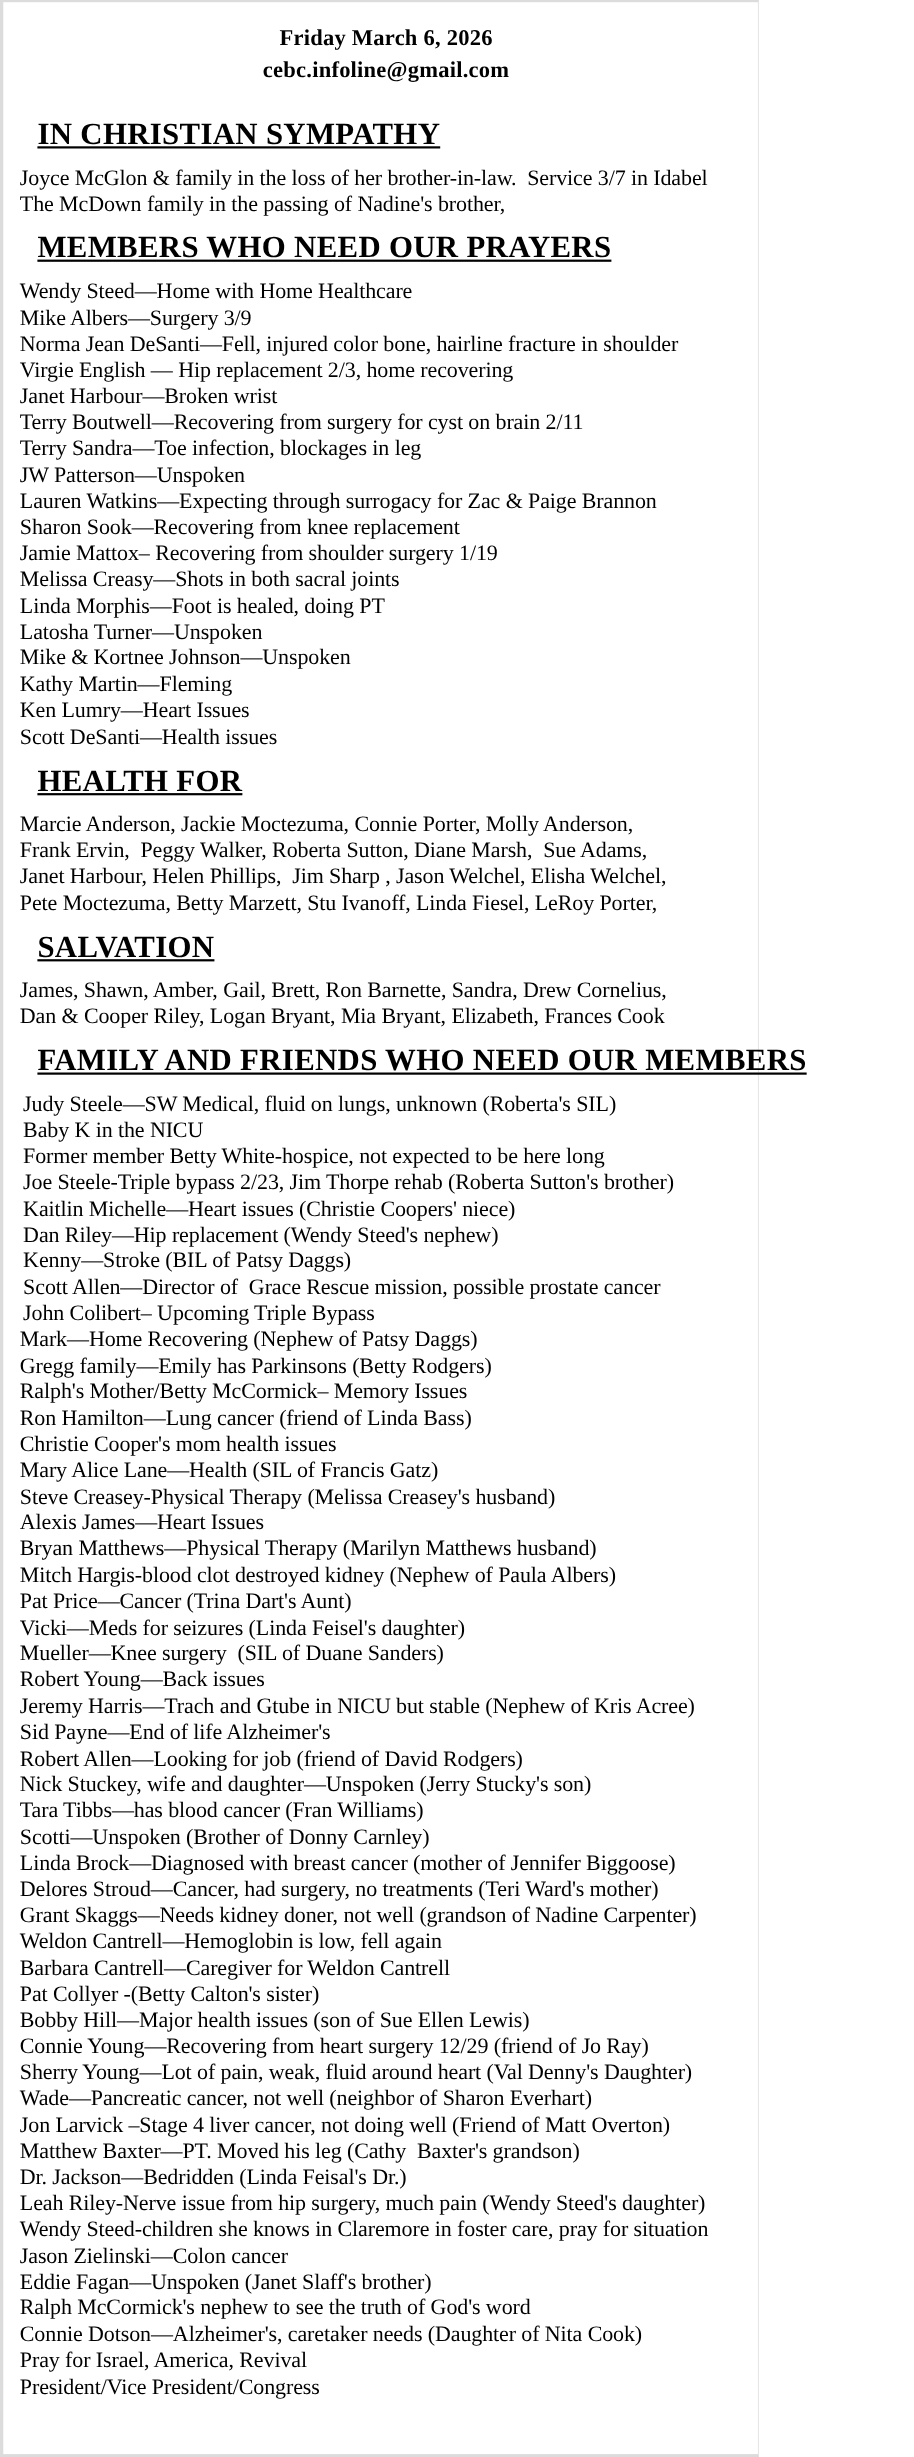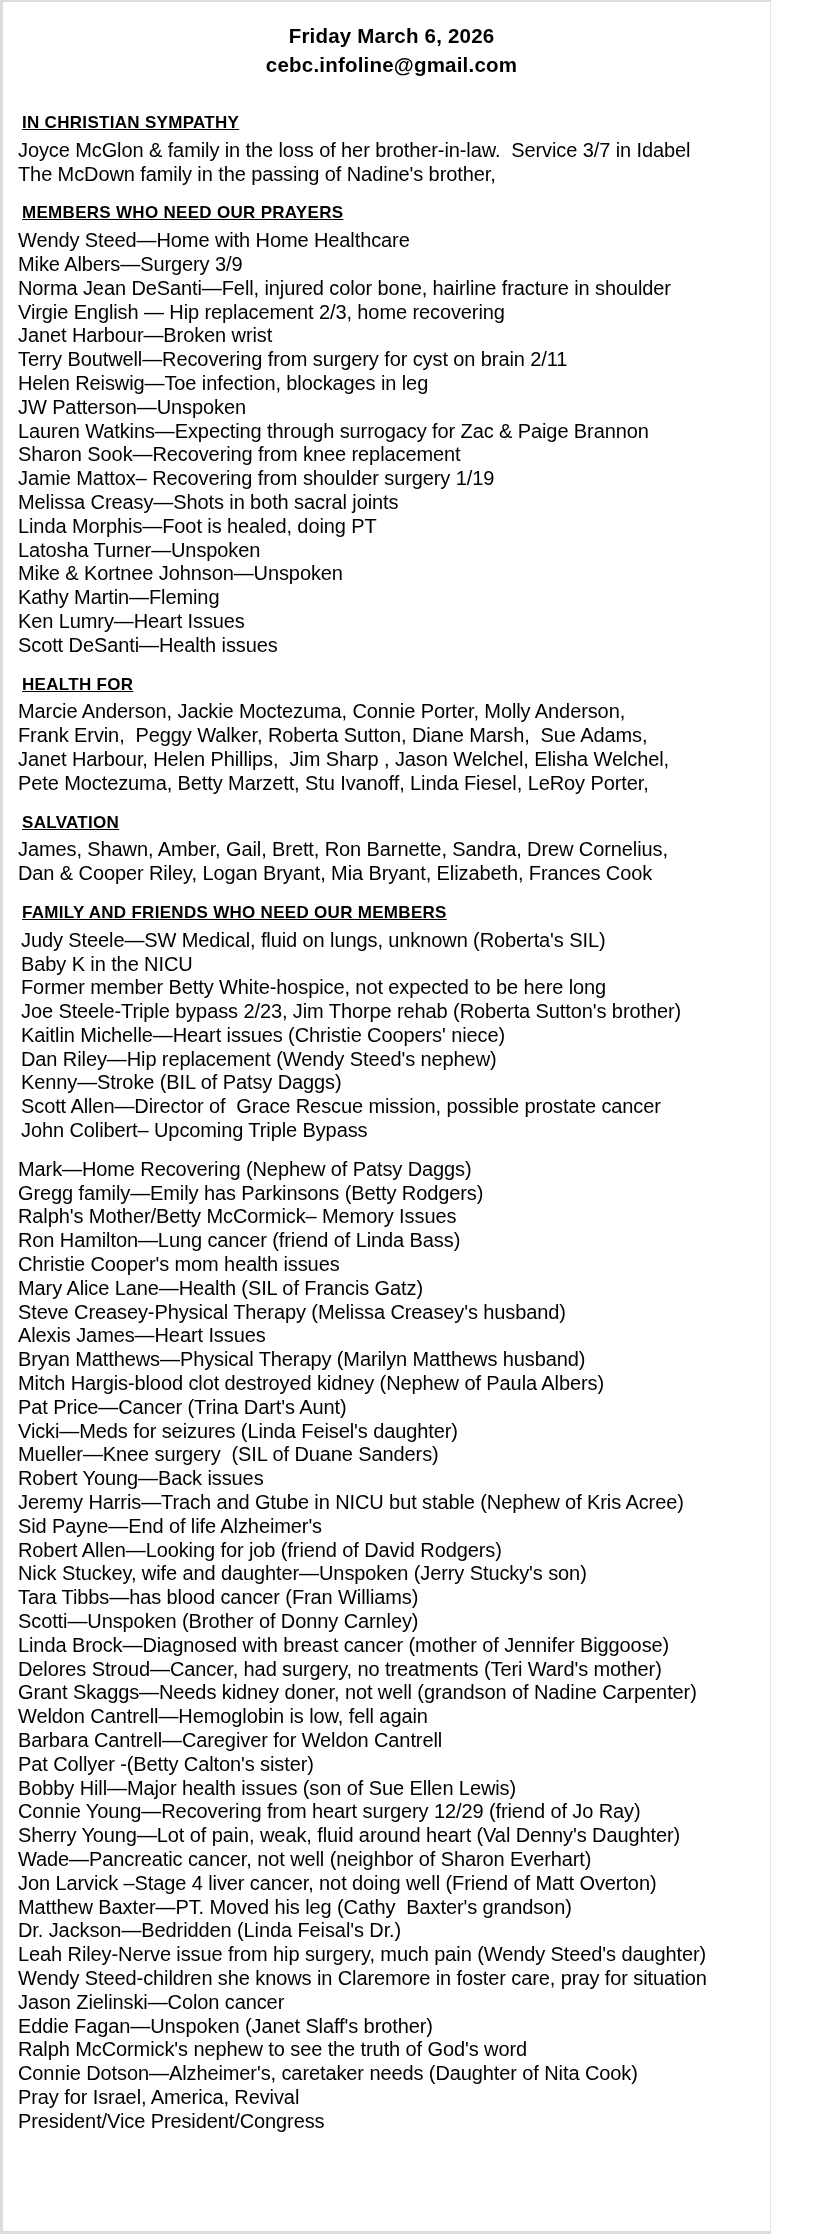--- a/index.html
+++ b/index.html
@@ -9,60 +9,60 @@
     background: #ffffff;
   }
   body {
     width: 831px;
     font-family: "Liberation Sans", "DejaVu Sans", sans-serif;
     color: #000000;
     overflow-x: hidden;
   }
   .page {
     box-sizing: border-box;
-    width: 771px;
+    width: 690px;
     min-height: 2234px;
     background: #ffffff;
     border-left: 3px solid #dcdcdc;
     border-top: 2px solid #dcdcdc;
     border-bottom: 3px solid #dcdcdc;
     border-right: 1px solid #e6e6e6;
     padding: 19px 5px 6px 15px;
+    font-family: Liberation Serif, serif;
   }
   .doc-header {
     text-align: center;
     font-weight: bold;
     font-size: 20.5px;
     line-height: 29px;
     letter-spacing: 0.2px;
   }
   .sections {
     margin-top: 32px;
   }
   .section + .section {
     margin-top: 15px;
   }
   .heading {
-    margin: 4px;
-    font-size: 17px;
+    margin: 16px;
+    font-size: 28px;
     font-weight: bold;
     text-decoration: underline;
     line-height: 23.8px;
     letter-spacing: 0.3px;
     white-space: pre;
   }
   .line {
     margin: 0;
     font-size: 20px;
     line-height: 23.8px;
     letter-spacing: -0.1px;
     white-space: pre;
   }
   .block-gap {
-    margin-top: 15px;
   }
   .indent {
     padding-left: 3px;
   }
 </style>
 </head>
 <body>
 
 <div class="page">
   <header class="doc-header">
@@ -90,21 +90,21 @@
   <p class="line">Mike Albers—Surgery 3/9</p>
 
   <p class="line">Norma Jean DeSanti—Fell, injured color bone, hairline fracture in shoulder</p>
 
   <p class="line">Virgie English — Hip replacement 2/3, home recovering</p>
 
   <p class="line">Janet Harbour—Broken wrist</p>
 
   <p class="line">Terry Boutwell—Recovering from surgery for cyst on brain 2/11</p>
 
-  <p class="line">Helen Reiswig—Toe infection, blockages in leg</p>
+  <p class="line">Terry Sandra—Toe infection, blockages in leg</p>
 
   <p class="line">JW Patterson—Unspoken</p>
 
   <p class="line">Lauren Watkins—Expecting through surrogacy for Zac &amp; Paige Brannon</p>
 
   <p class="line">Sharon Sook—Recovering from knee replacement</p>
 
   <p class="line">Jamie Mattox– Recovering from shoulder surgery 1/19</p>
 
 

